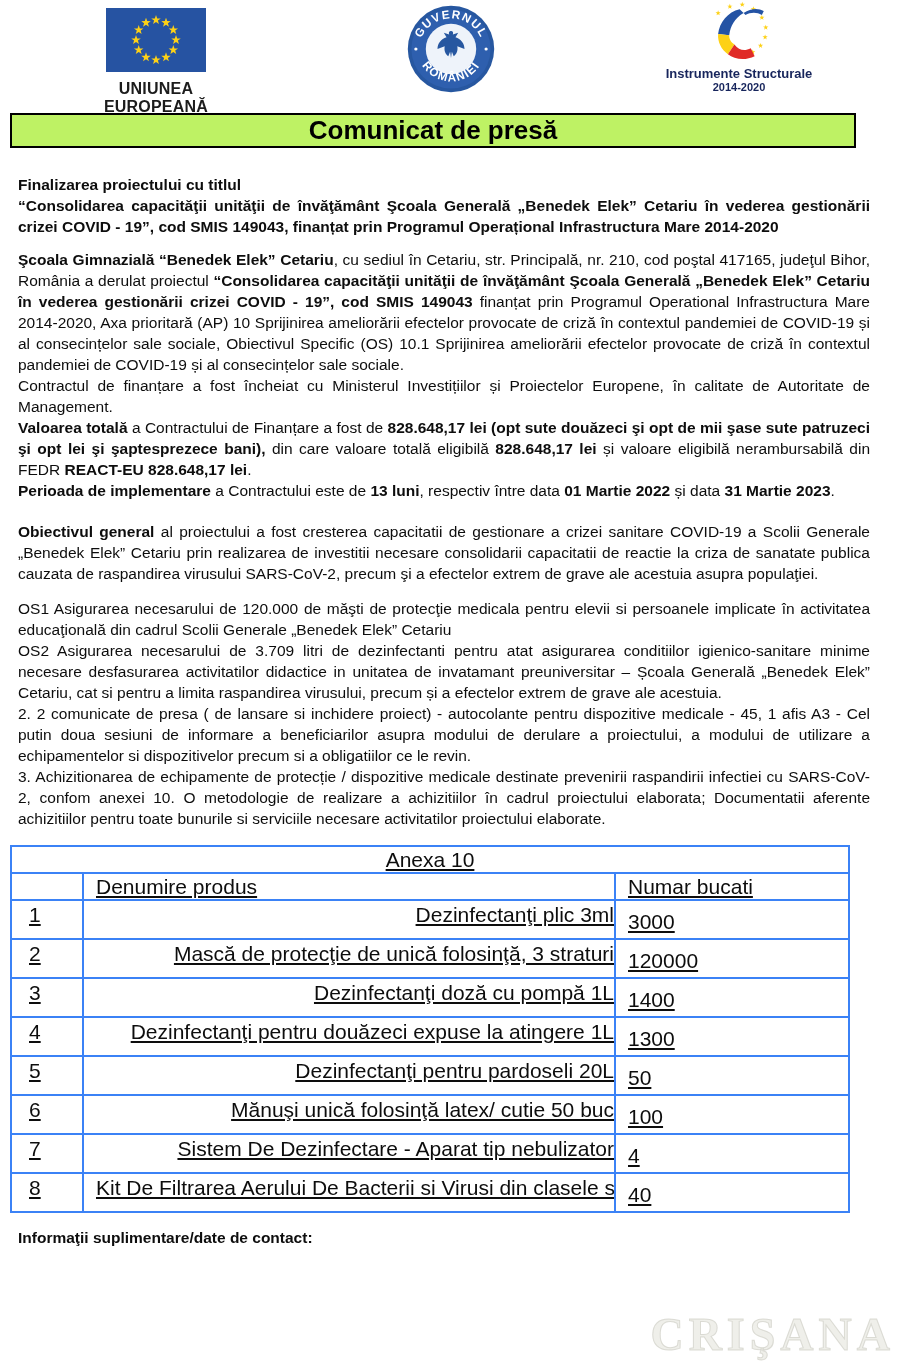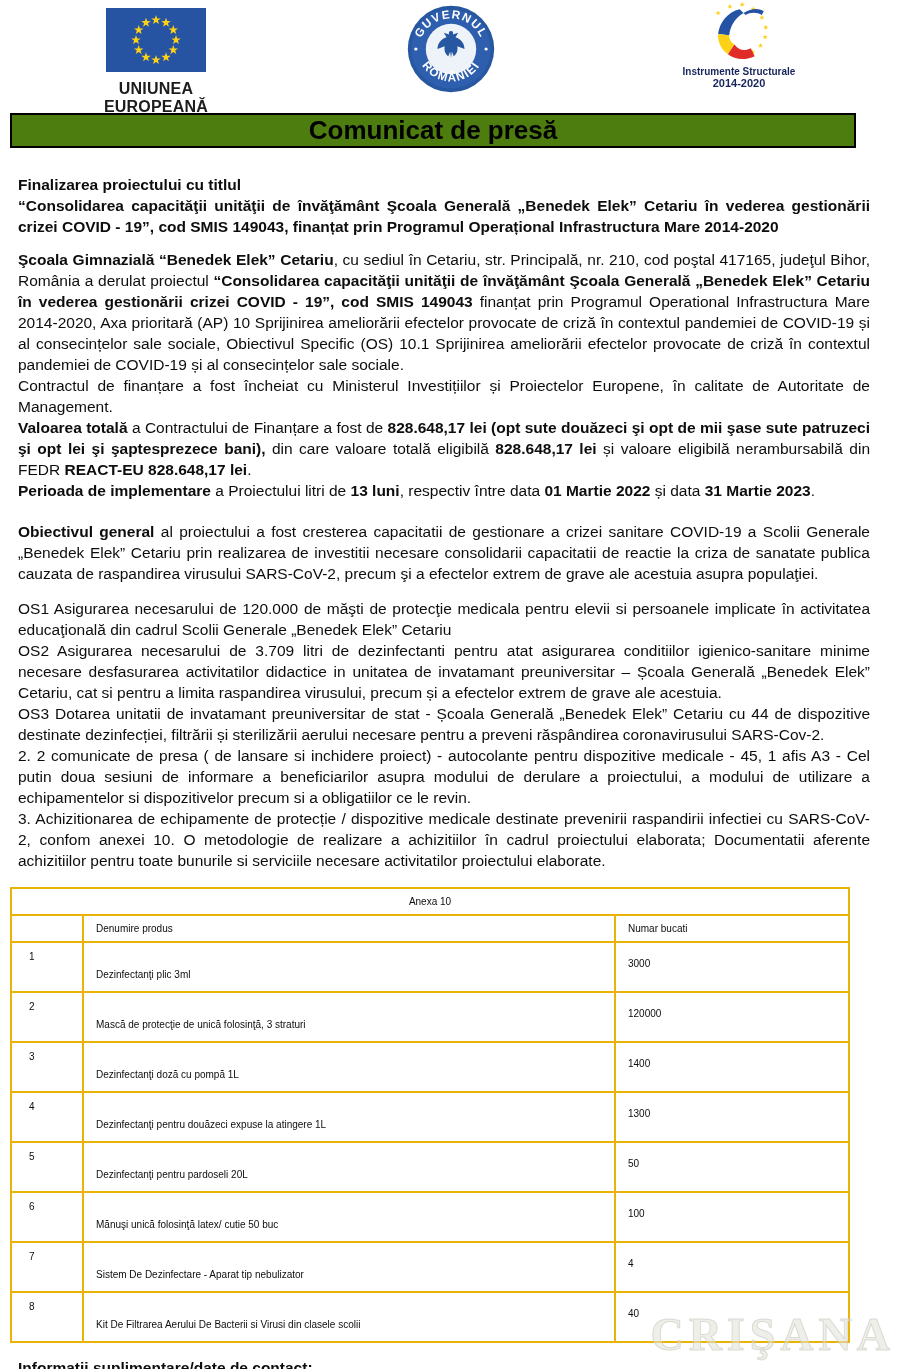--- a/index.html
+++ b/index.html
@@ -10,49 +10,49 @@
     font-family:"Liberation Sans","DejaVu Sans",sans-serif;
     color:#0d0d0d;
     overflow:hidden;
   }
   
   .logos{position:relative;height:113px;}
   .logo-eu{position:absolute;left:101px;top:8px;width:110px;text-align:center;}
   .logo-eu .lbl{font-size:16px;font-weight:bold;color:#1c1c1c;margin-top:4px;letter-spacing:.2px;}
   .logo-gov{position:absolute;left:406px;top:3px;}
   .logo-is{position:absolute;left:664px;top:0px;width:150px;text-align:center;}
-  .logo-is .lbl1{font-size:10px;font-weight:bold;color:#17255c;margin-top:0px;}
+  .logo-is .lbl1{font-size:13px;font-weight:bold;color:#17255c;margin-top:0px;}
   .logo-is .lbl2{font-size:11px;font-weight:bold;color:#17255c;}
   
   .banner{
     margin:0 44px 0 10px;height:31px;
-    background:#4d7c0f;border:2px solid #000;
+    background:#bef264;border:2px solid #000;
     text-align:center;line-height:31px;
     font-size:26px;font-weight:bold;color:#000;
   }
   
   .content{margin:0 30px 0 18px;font-size:15.5px;line-height:21px;}
   .content p{margin:0;text-align:justify;}
   .center{text-align:center;}
   .b{font-weight:bold;}
   .i{font-style:italic;}
   .mt26{margin-top:26px !important;}
   .mt12{margin-top:12px !important;}
   .mt20{margin-top:20px !important;}
   .mt14{margin-top:14px !important;}
   .mt16{margin-top:16px !important;}
   
   table.anexa{border-collapse:collapse;margin:16px 0 0 -8px;width:838px;table-layout:fixed;}
-  table.anexa td{border:2px solid #eab308;font-size:10px;vertical-align:top;overflow:hidden;white-space:nowrap;}
+  table.anexa td{border:2px solid #3b82f6;font-size:21px;vertical-align:top;overflow:hidden;white-space:nowrap;text-decoration:underline;}
   table.anexa .title-row td{text-align:center;padding:2px 0;}
   table.anexa .head-row td{padding:2px 0 2px 12px;}
   table.anexa .head-row td.c1{padding-left:0;}
   table.anexa tr.data td{height:27px;}
   table.anexa td.c1{padding:3px 0 0 17px;}
-  table.anexa td.c2{padding:21px 0 0 12px;}
+  table.anexa td.c2{padding:3px 0 0 12px;text-align:right;}
   table.anexa td.c3{padding:10px 8px 0 12px;}
   
   .contact{margin-top:14px;}
   .contact p{margin:0;text-align:left;font-weight:bold;}
   
   .watermark{
     position:absolute;right:5px;bottom:8px;
     font-family:"Liberation Serif","DejaVu Serif",serif;
     font-size:46px;font-weight:bold;letter-spacing:5px;
     color:rgba(225,225,216,0.55);
@@ -139,28 +139,27 @@
 
     <p class="center b mt26">Finalizarea proiectului cu titlul</p>
     <p class="center b">“Consolidarea capacităţii unităţii de învăţământ Şcoala Generală „Benedek Elek” Cetariu în vederea gestionării crizei COVID - 19”, cod SMIS 149043, finanțat prin Programul Operațional Infrastructura Mare 2014-2020</p>
 
     <p class="mt12"><span class="b">Şcoala Gimnazială “Benedek Elek” Cetariu</span><span>, cu sediul în Cetariu, str. Principală, nr. 210, cod poştal 417165, judeţul Bihor, România a derulat proiectul </span><span class="b">“Consolidarea capacităţii unităţii de învăţământ Şcoala Generală „Benedek Elek” Cetariu în vederea gestionării crizei COVID - 19”, cod SMIS 149043</span><span> finanțat prin Programul Operational Infrastructura Mare 2014-2020, Axa prioritară (AP) 10 Sprijinirea ameliorării efectelor provocate de criză în contextul pandemiei de COVID-19 și al consecințelor sale sociale, Obiectivul Specific (OS) 10.1 Sprijinirea ameliorării efectelor provocate de criză în contextul pandemiei de COVID-19 și al consecințelor sale sociale.</span></p>
 
     <p>Contractul de finanțare a fost încheiat cu Ministerul Investițiilor și Proiectelor Europene, în calitate de Autoritate de Management.</p>
 
     <p><span class="b">Valoarea totală</span><span> a Contractului de Finanțare a fost de </span><span class="b">828.648,17 lei (opt sute douăzeci şi opt de mii şase sute patruzeci şi opt lei şi şaptesprezece bani),</span><span> din care valoare totală eligibilă </span><span class="b">828.648,17 lei</span><span> și valoare eligibilă nerambursabilă din FEDR </span><span class="b">REACT-EU 828.648,17 lei</span><span>.</span></p>
 
-    <p><span class="b">Perioada de implementare</span><span> a Proiectului litri de </span><span class="b">13 luni</span><span>, respectiv între data </span><span class="b">01 Martie  2022</span><span> și data </span><span class="b">31 Martie  2023</span><span>.</span></p>
+    <p><span class="b">Perioada de implementare</span><span> a Contractului este de </span><span class="b">13 luni</span><span>, respectiv între data </span><span class="b">01 Martie  2022</span><span> și data </span><span class="b">31 Martie  2023</span><span>.</span></p>
 
     <p class="mt20"><span class="b">Obiectivul general</span><span> al proiectului a fost cresterea capacitatii de gestionare a crizei sanitare COVID-19 a Scolii Generale „Benedek Elek” Cetariu prin realizarea de investitii necesare consolidarii capacitatii de reactie la criza de sanatate publica cauzata de raspandirea virusului SARS-CoV-2, precum şi a efectelor extrem de grave ale acestuia asupra populaţiei.</span></p>
 
 
     <p class="mt14">OS1 Asigurarea necesarului de 120.000 de măşti de protecţie medicala pentru elevii si persoanele implicate în activitatea educaţională din cadrul Scolii Generale „Benedek Elek” Cetariu</p>
     <p>OS2 Asigurarea necesarului de 3.709 litri de dezinfectanti pentru atat asigurarea conditiilor igienico-sanitare minime necesare desfasurarea activitatilor didactice in unitatea de invatamant preuniversitar – Școala Generală „Benedek Elek” Cetariu, cat si pentru a limita raspandirea virusului, precum și a efectelor extrem de grave ale acestuia.</p>
-    <p>OS3 Dotarea unitatii de invatamant preuniversitar de stat - Școala Generală „Benedek Elek” Cetariu cu 44 de dispozitive destinate dezinfecției, filtrării și sterilizării aerului necesare pentru a preveni răspândirea coronavirusului SARS-Cov-2.</p>
 
     <p>2. 2 comunicate de presa ( de lansare si inchidere proiect) - autocolante pentru dispozitive medicale - 45, 1 afis A3 - Cel putin doua sesiuni de informare a beneficiarilor asupra modului de derulare a proiectului, a modului de utilizare a echipamentelor si dispozitivelor precum si a obligatiilor ce le revin.</p>
     <p>3. Achizitionarea de echipamente de protecție / dispozitive medicale destinate prevenirii raspandirii infectiei cu SARS-CoV-2, confom anexei 10. O metodologie de realizare a achizitiilor în cadrul proiectului elaborata; Documentatii aferente achizitiilor pentru toate bunurile si serviciile necesare activitatilor proiectului elaborate.</p>
 
     <table class="anexa">
       <colgroup>
           <col style="width:72px">
           <col style="width:532px">
           <col style="width:234px">
         </colgroup>

